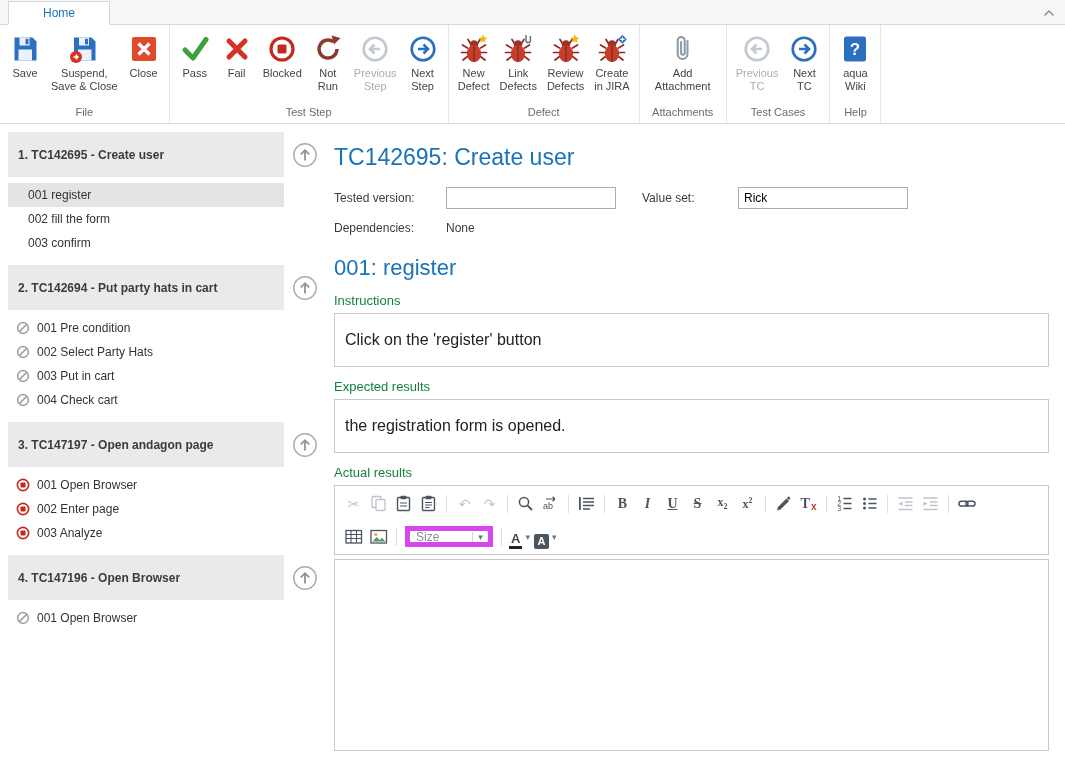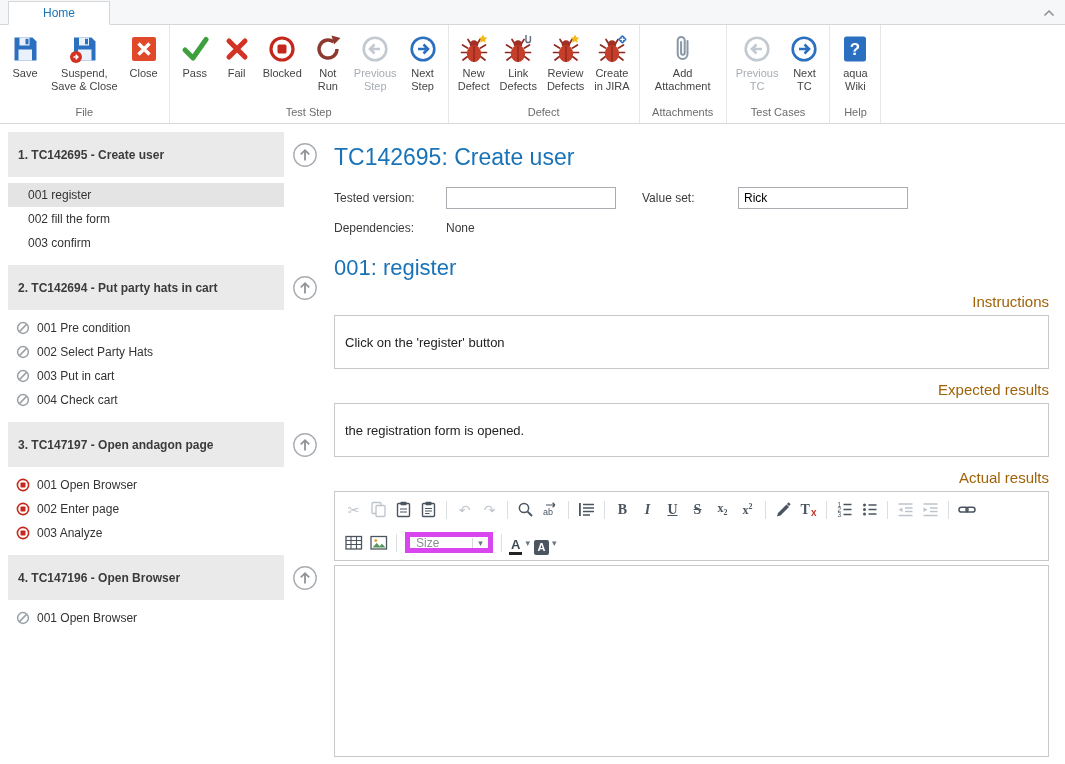--- a/index.html
+++ b/index.html
@@ -63,24 +63,24 @@
   .page-title { color:#1873b8; font-size:23px; font-weight:400; margin:0 0 16px 0; }
   .form-row { display:flex; align-items:center; margin-bottom:12px; }
   .flabel { width:112px; color:#3b3b3b; }
   .flabel2 { width:96px; margin-left:26px; color:#3b3b3b; }
   .tinput {
     width:170px; height:22px; border:1px solid #a9acb0; font-size:12px;
     padding:0 5px; font-family:"Liberation Sans", sans-serif; outline:none;
   }
   .fvalue { color:#3b3b3b; }
   .step-title { color:#1873b8; font-size:22px; font-weight:400; margin:20px 0 8px 0; }
-  .sec-title { color:#a16207; font-size:15px; font-weight:400; margin:12px 0 5px 0;text-align:right; }
+  .sec-title { color:#15803d; font-size:13px; font-weight:400; margin:12px 0 5px 0; }
   .text-box {
     border:1px solid #c9c9c9; height:54px; padding:0 10px;
-    display:flex; align-items:center; font-size:13px; color:#222; background:#fff;
+    display:flex; align-items:center; font-size:16px; color:#222; background:#fff;
   }
 
   
   .editor-toolbar { border:1px solid #c9c9c9; padding:1px 6px; background:#fff; }
   .toolbar-row { display:flex; align-items:center; height:33px; }
   .tbtn {
     min-width:25px; height:24px; display:flex; align-items:center; justify-content:center;
     color:#4a5560; cursor:pointer; border-radius:2px; padding:0 2px;
   }
   .tbtn.disabled { color:#bdc4cb; }

